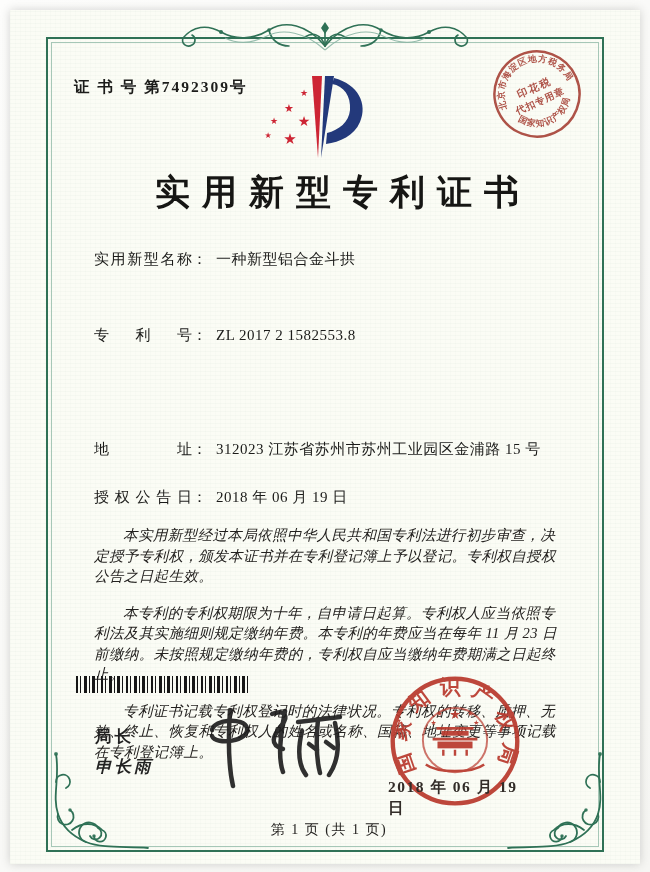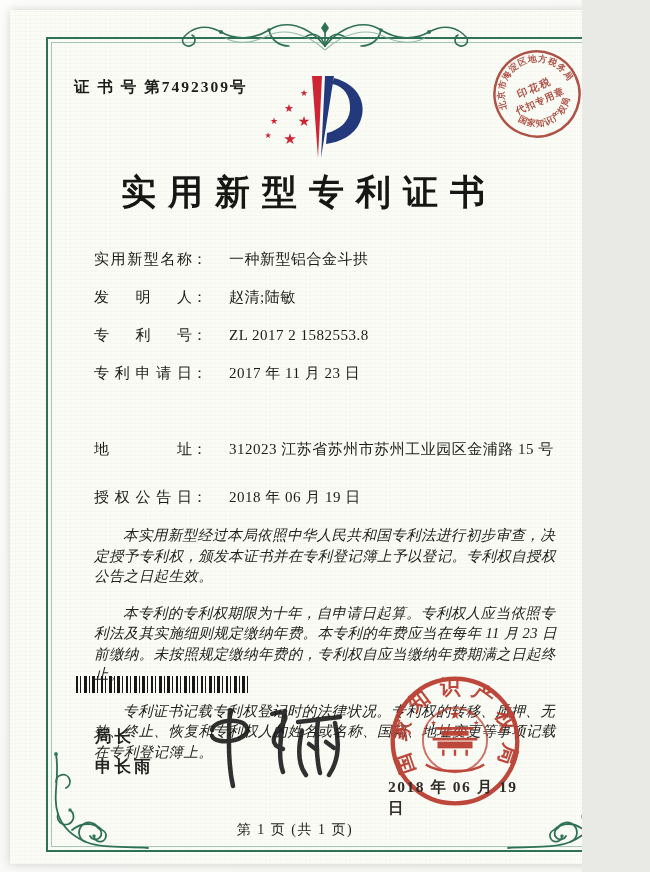--- a/index.html
+++ b/index.html
@@ -1,36 +1,36 @@
 <!DOCTYPE html>
 <html><head>
 <meta charset="utf-8">
 <style>
   html,body{margin:0;padding:0;background:#e9e9e6;}
-  .scan{position:relative;width:582px;height:872px;background:linear-gradient(135deg,#fdfdfc 0%,#f6f6f3 100%);overflow:hidden;font-family:"Liberation Serif","DejaVu Serif",serif;}
+  .scan{position:relative;width:650px;height:872px;background:linear-gradient(135deg,#fdfdfc 0%,#f6f6f3 100%);overflow:hidden;font-family:"Liberation Serif","DejaVu Serif",serif;}
   .paper{position:absolute;left:10px;top:10px;width:630px;height:854px;background:#fbfcf5;
     background-image:repeating-linear-gradient(0deg,rgba(140,175,155,0.05) 0 1px,transparent 1px 4px),
                      repeating-linear-gradient(90deg,rgba(140,175,155,0.03) 0 1px,transparent 1px 5px);
     box-shadow:0 0 9px rgba(60,60,55,0.22);}
   .frame{position:absolute;left:46px;top:37px;width:554px;height:811px;border:2.5px solid #2f7156;outline:1px solid #a6c7b7;outline-offset:-6px;}
   .cert-no{position:absolute;left:74px;top:77px;font-size:15.5px;color:#1c1c1a;letter-spacing:2px;font-weight:600;}
   .logo{position:absolute;left:260px;top:70px;}
   .stamp-tax{position:absolute;left:487px;top:44px;width:100px;height:100px;transform:rotate(-24deg);opacity:.92;}
   .title{position:absolute;left:12px;top:169px;width:100%;text-align:center;font-size:35px;font-weight:700;letter-spacing:12px;color:#161614;text-indent:12px;}
   .row{position:absolute;left:88px;font-size:15px;color:#1b1b19;font-weight:500;white-space:nowrap;}
   .f-label{display:inline-block;width:98px;text-align:justify;text-align-last:justify;vertical-align:baseline;margin-left:6px;}
   .f-colon{display:inline-block;}
-  .f-value{margin-left:22px;letter-spacing:0.5px;}
+  .f-value{margin-left:9px;letter-spacing:0.5px;}
   .row-r{position:absolute;left:266px;top:0;}
   .body-text{position:absolute;left:78px;top:509px;width:500px;font-size:14.5px;line-height:20.5px;color:#23211f;font-style:italic;letter-spacing:0.4px;}
   .body-text p{margin:16px;text-indent:2em;}
   .barcode{position:absolute;left:76px;top:676px;width:172px;height:17px;
     background:repeating-linear-gradient(90deg,#161616 0 2px,transparent 2px 4px,#161616 4px 5px,transparent 5px 8px,#161616 8px 11px,transparent 11px 13px,#161616 13px 14px,transparent 14px 16px,#161616 16px 19px,transparent 19px 21px,#161616 21px 22px,transparent 22px 25px);}
   .sig-title{position:absolute;left:95px;top:726px;font-family:"Liberation Sans","DejaVu Sans",sans-serif;font-weight:600;font-size:16.5px;letter-spacing:3px;color:#222;}
-  .sig-name{position:absolute;left:95px;top:756px;font-family:"Liberation Sans","DejaVu Sans",sans-serif;font-weight:600;font-size:16.5px;letter-spacing:3px;color:#222;}
+  .sig-name{position:absolute;left:95px;top:756px;font-family:"Liberation Sans","DejaVu Sans",sans-serif;font-weight:600;font-size:16.5px;letter-spacing:3px;color:#222;font-style:italic;}
   .autograph{position:absolute;left:192px;top:700px;}
   .seal{position:absolute;left:382px;top:670px;opacity:.93;}
   .seal-date{position:absolute;left:388px;top:777px;width:150px;font-size:15.5px;font-weight:600;letter-spacing:1.5px;color:#322c28;z-index:5;}
   .footer{position:absolute;left:4px;top:821px;width:100%;text-align:center;font-size:14px;letter-spacing:1.5px;color:#23211f;}
   .orn-top{position:absolute;left:175px;top:10px;}
   .orn-bl{position:absolute;left:42px;top:752px;}
   .orn-br{position:absolute;left:504px;top:752px;transform:scaleX(-1);}
 </style>
 </head>
 <body>
@@ -121,28 +121,22 @@
       <text x="60" y="56" font-size="12.5" letter-spacing="2" text-anchor="middle">印花税</text>
       <text x="60" y="73" font-size="11.5" letter-spacing="1" text-anchor="middle">代扣专用章</text>
     </g>
   </svg>
 
   <div class="title">实用新型专利证书</div>
 
   <div class="row" style="top:250px">
     <span class="f-label">实用新型名称</span><span class="f-colon">：</span><span class="f-value">一种新型铝合金斗拱</span>
   </div>
-  <div class="row" style="top:288px">
-    <span class="f-label">发明人</span><span class="f-colon">：</span><span class="f-value">赵清;陆敏</span>
-  </div>
   <div class="row" style="top:326px">
     <span class="f-label">专利号</span><span class="f-colon">：</span><span class="f-value">ZL 2017 2 1582553.8</span>
-  </div>
-  <div class="row" style="top:364px">
-    <span class="f-label">专利申请日</span><span class="f-colon">：</span><span class="f-value">2017 年 11 月 23 日</span>
   </div>
   <div class="row" style="top:440px">
     <span class="f-label">地址</span><span class="f-colon">：</span><span class="f-value">312023 江苏省苏州市苏州工业园区金浦路 15 号</span>
   </div>
   <div class="row" style="top:488px;width:512px">
     <span class="f-label">授权公告日</span><span class="f-colon">：</span><span class="f-value">2018 年 06 月 19 日</span>
   </div>
 
   <div class="body-text">
     <p>本实用新型经过本局依照中华人民共和国专利法进行初步审查，决定授予专利权，颁发本证书并在专利登记簿上予以登记。专利权自授权公告之日起生效。</p>

